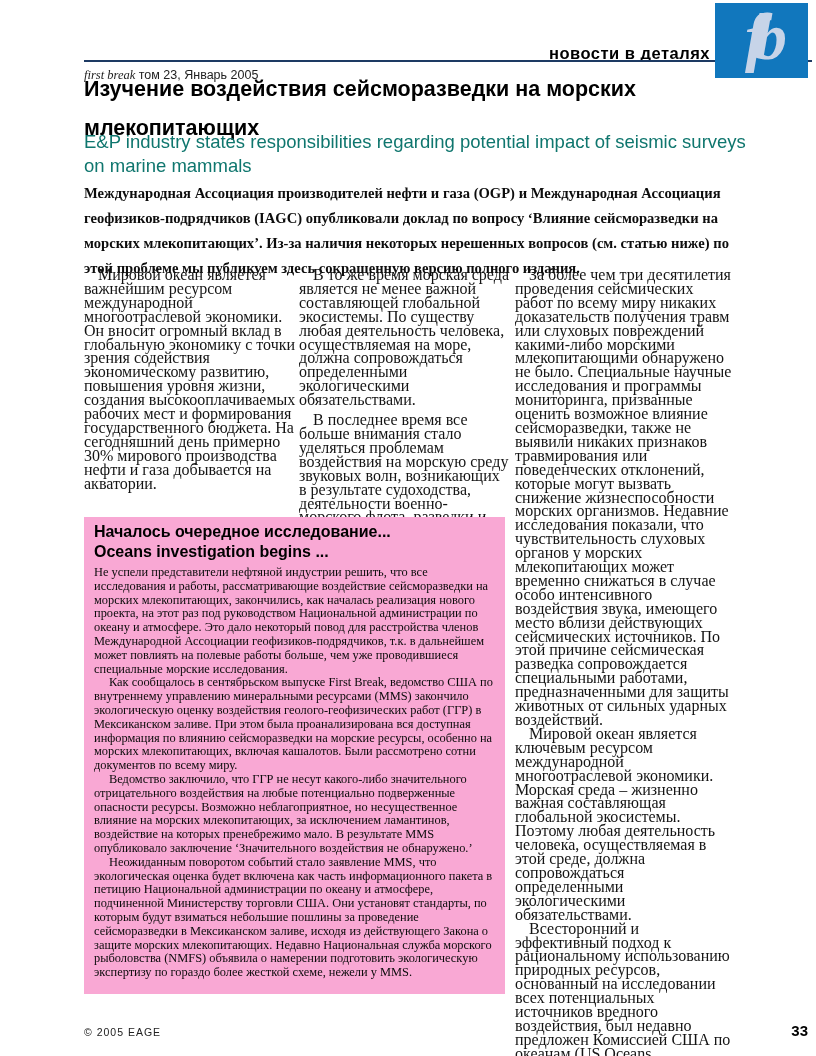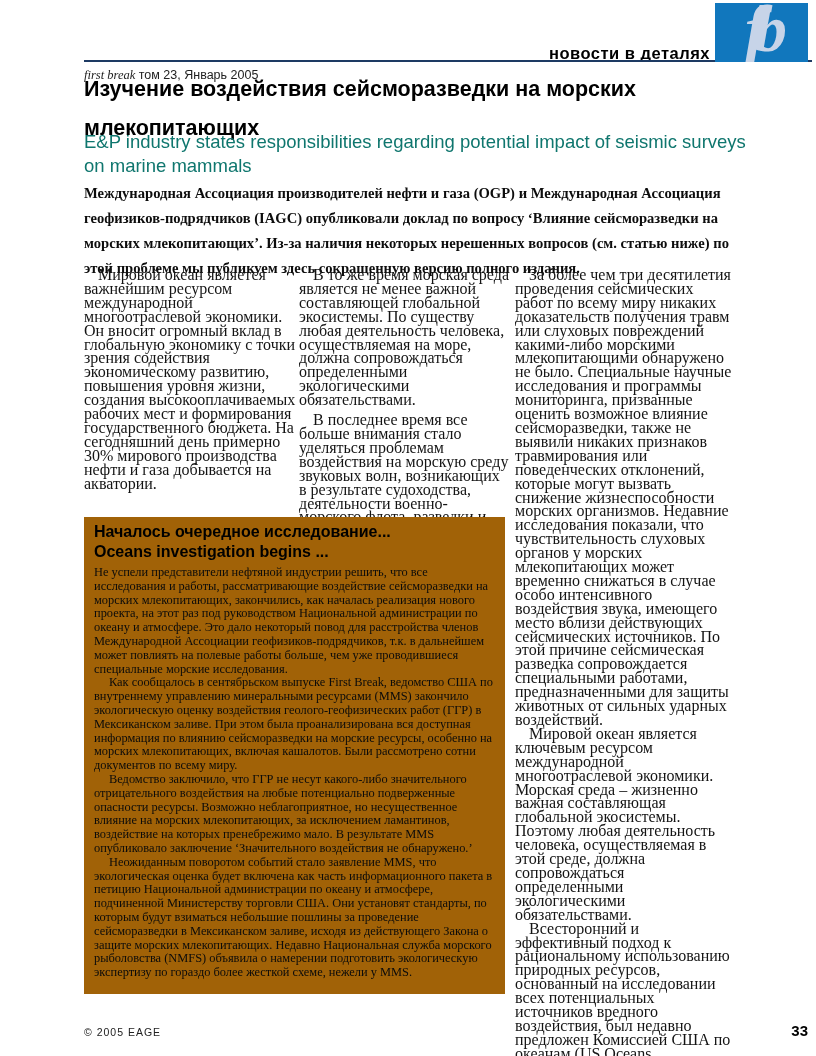--- a/index.html
+++ b/index.html
@@ -8,21 +8,21 @@
     font-family:"Liberation Serif",serif;color:#111;overflow:hidden;
     margin:0 auto;
   }
   
   .hdr-left{position:absolute;left:84px;top:44px;font-size:12.5px;color:#222;
     font-family:"Liberation Sans",sans-serif;margin-top:24px;}
   .hdr-left .jt{font-style:italic;font-family:"Liberation Serif",serif;}
   .hdr-right{position:absolute;right:106px;top:44px;font-size:16.5px;font-weight:bold;
     font-family:"Liberation Sans",sans-serif;color:#000;letter-spacing:0.5px;}
   .hdr-rule{position:absolute;left:84px;top:60px;width:728px;height:2px;background:#1d3a63;}
-  .fb-logo{position:absolute;left:715px;top:3px;width:93px;height:59px;background:#1177bd;
+  .fb-logo{position:absolute;left:715px;top:3px;width:93px;height:75px;background:#1177bd;
     display:flex;align-items:center;justify-content:center;overflow:hidden;}
   .fb-logo span{font-family:"Liberation Serif",serif;font-style:italic;font-weight:bold;
     font-size:66px;color:#c7d4e8;letter-spacing:-13px;line-height:1;transform:translate(-2px,-4px);}
   
   .title-ru{position:absolute;left:84px;top:70px;width:660px;
     font-family:"Liberation Sans",sans-serif;font-weight:bold;font-size:21.5px;
     line-height:39px;color:#000;}
   .title-en{position:absolute;left:84px;top:130px;width:680px;
     font-family:"Liberation Sans",sans-serif;font-size:18.5px;line-height:24px;color:#0f766e;}
   .lead{position:absolute;left:84px;top:181px;width:662px;
@@ -31,21 +31,21 @@
   .col{position:absolute;top:268px;font-size:16px;line-height:13.9px;color:#141414;}
   .col p{margin:0;text-indent:14px;}
   .col1{left:84px;width:213px;}
   .col2{left:299px;width:211px;}
   .col3{left:515px;width:219px;}
   .col1 p + p{margin-top:13px;}
   .col2 p + p{margin-top:6px;}
   .col3 p.noindent{text-indent:0;}
   
   .bluebox{position:absolute;left:84px;top:517px;width:421px;height:477px;
-    background:#a16207;box-sizing:border-box;padding:5px 10px 0 10px;}
+    background:#f9a8d4;box-sizing:border-box;padding:5px 10px 0 10px;}
   .bluebox .bt{font-family:"Liberation Sans",sans-serif;font-weight:bold;
     font-size:16px;line-height:20px;color:#000;}
   .bluebox .bbody{margin-top:4px;font-size:12.4px;line-height:13.8px;color:#0b0b0b;}
   .bluebox .bbody p{margin:0;text-indent:15px;}
   .bluebox .bbody p:first-child{text-indent:0;}
   
   .foot-copy{position:absolute;left:84px;top:1026px;font-size:10.5px;letter-spacing:1px;
     font-family:"Liberation Sans",sans-serif;color:#222;}
   .foot-page{position:absolute;right:8px;top:1022px;width:40px;text-align:right;
     font-family:"Liberation Sans",sans-serif;font-weight:bold;font-size:15px;color:#000;}

